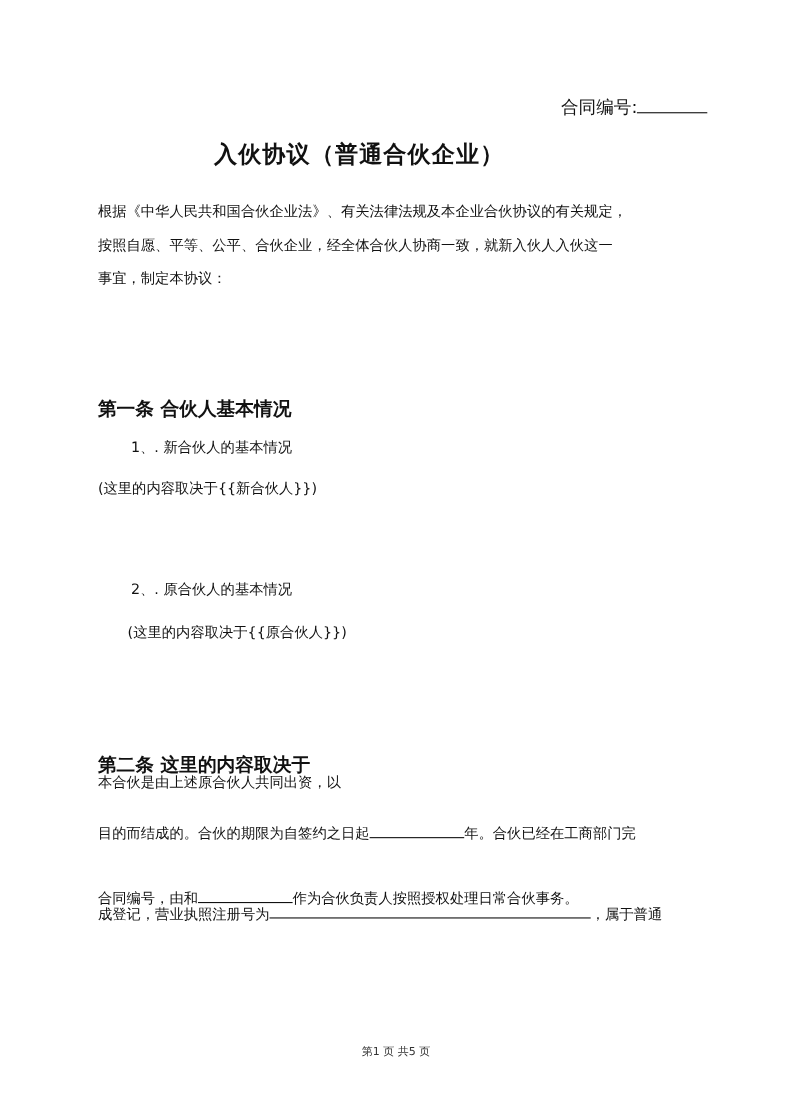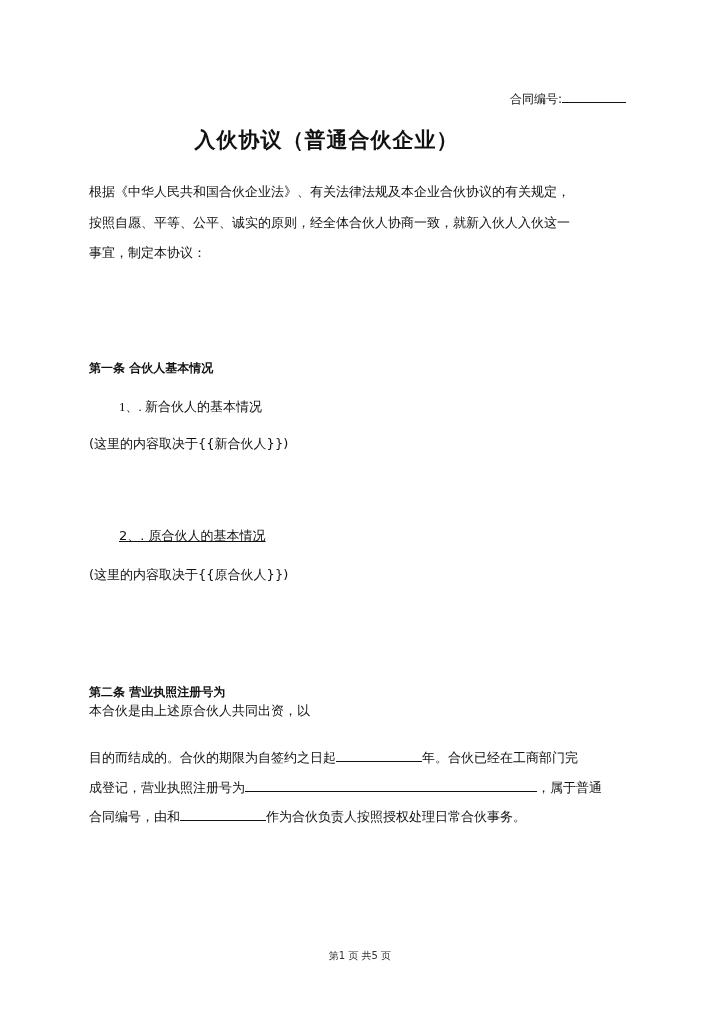--- a/index.html
+++ b/index.html
@@ -2,52 +2,52 @@
 <html><head>
   <meta charset="utf-8">
   <style>
     html, body { margin: 0; padding: 0; background: #ffffff; }
     body {
       width: 720px; height: 1018px; position: relative; overflow: hidden;
       font-family: "DejaVu Sans", "Liberation Sans", sans-serif;
       color: #111; font-size: 14.5px;
     }
     .abs { position: absolute; white-space: nowrap; }
-    .contract-no { top: 88px; left: 510px; font-size: 12px; }
+    .contract-no { top: 88px; left: 510px; font-size: 16px; }
     .title { top: 126px; left: 0; width: 653px; text-align: center; font-family: Liberation Serif, serif; font-size: 21px; font-weight: bold; letter-spacing: 1px; }
     .p { left: 89px; font-size: 13px; }
-    .h { left: 89px; font-weight: bold; font-size: 12px; }
+    .h { left: 89px; font-weight: bold; font-size: 17px; }
     .indent { left: 119px; }
     .blank { display: inline-block; border-bottom: 1px solid #111; height: 14px; vertical-align: baseline; }
     .footer { top: 949px; left: 0; width: 720px; text-align: center; font-size: 10px; color: #333; }
   </style>
 </head>
 <body>
 
 <div class="abs contract-no">
   <span>合同编号:</span><span class="blank" style="width:64px;"></span>
 </div>
 
 <div class="abs title">入伙协议（普通合伙企业）</div>
 
 <div class="abs p" style="top:183px;">根据《中华人民共和国合伙企业法》、有关法律法规及本企业合伙协议的有关规定，</div>
-<div class="abs p" style="top:214px;">按照自愿、平等、公平、诚实的原则，经全体合伙人协商一致，就新入伙人入伙这一</div>
+<div class="abs p" style="top:214px;">按照自愿、平等、公平、合伙企业，经全体合伙人协商一致，就新入伙人入伙这一</div>
 <div class="abs p" style="top:244px;">事宜，制定本协议：</div>
 
 <div class="abs h" style="top:360px;">第一条  合伙人基本情况</div>
-<div class="abs p indent" style="top:398px;font-family:Liberation Serif, serif;">1、. 新合伙人的基本情况</div>
+<div class="abs p indent" style="top:398px;">1、. 新合伙人的基本情况</div>
 <div class="abs p" style="top:435px;">(这里的内容取决于{{新合伙人}})</div>
-<div class="abs p indent" style="top:527px;text-decoration:underline;">2、. 原合伙人的基本情况</div>
-<div class="abs p" style="top:566px;">(这里的内容取决于{{原合伙人}})</div>
+<div class="abs p indent" style="top:527px;">2、. 原合伙人的基本情况</div>
+<div class="abs p" style="top:566px;margin-left:27px;">(这里的内容取决于{{原合伙人}})</div>
 
-<div class="abs h" style="top:684px;">第二条  营业执照注册号为</div>
+<div class="abs h" style="top:684px;">第二条  这里的内容取决于</div>
 <div class="abs p" style="top:702px;">本合伙是由上述原合伙人共同出资，以</div>
 <div class="abs p" style="top:747px;">
   <span>目的而结成的。合伙的期限为自签约之日起</span><span class="blank" style="width:86px;"></span><span>年。合伙已经在工商部门完</span>
 </div>
-<div class="abs p" style="top:777px;">
+<div class="abs p" style="top:820px;">
   <span>成登记，营业执照注册号为</span><span class="blank" style="width:292px;"></span><span>，属于普通</span>
 </div>
 <div class="abs p" style="top:806px;">
   <span>合同编号，由和</span><span class="blank" style="width:86px;"></span><span>作为合伙负责人按照授权处理日常合伙事务。</span>
 </div>
 
 <div class="abs footer">第1 页  共5 页</div>
 
 </body></html>

